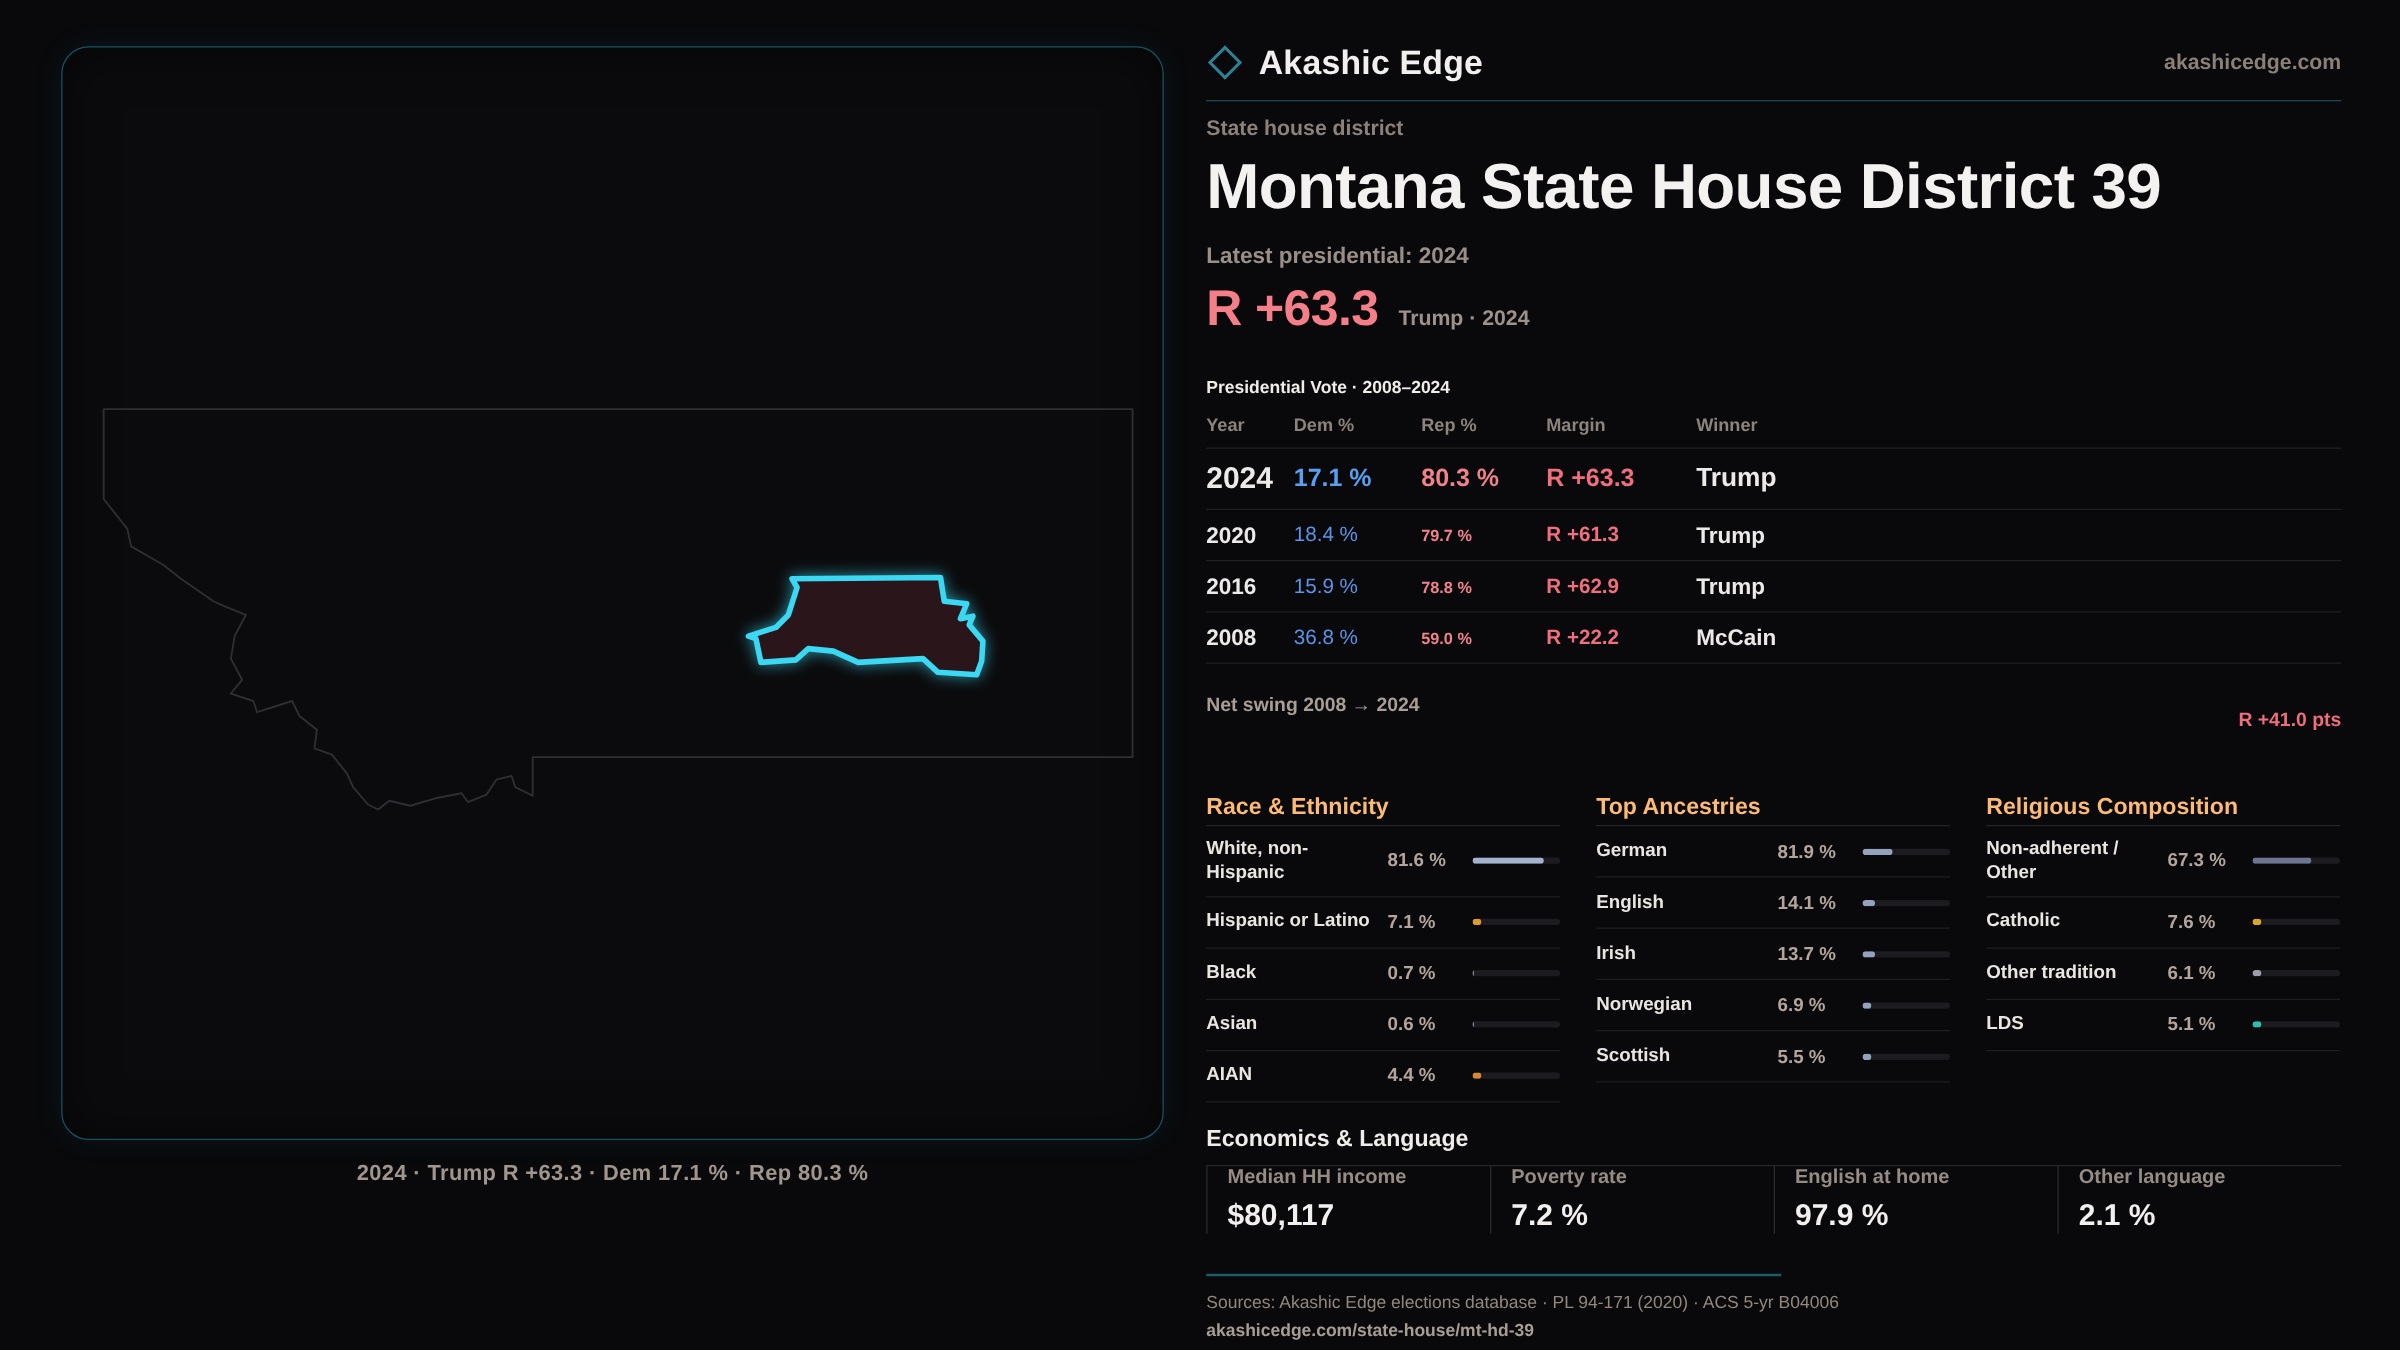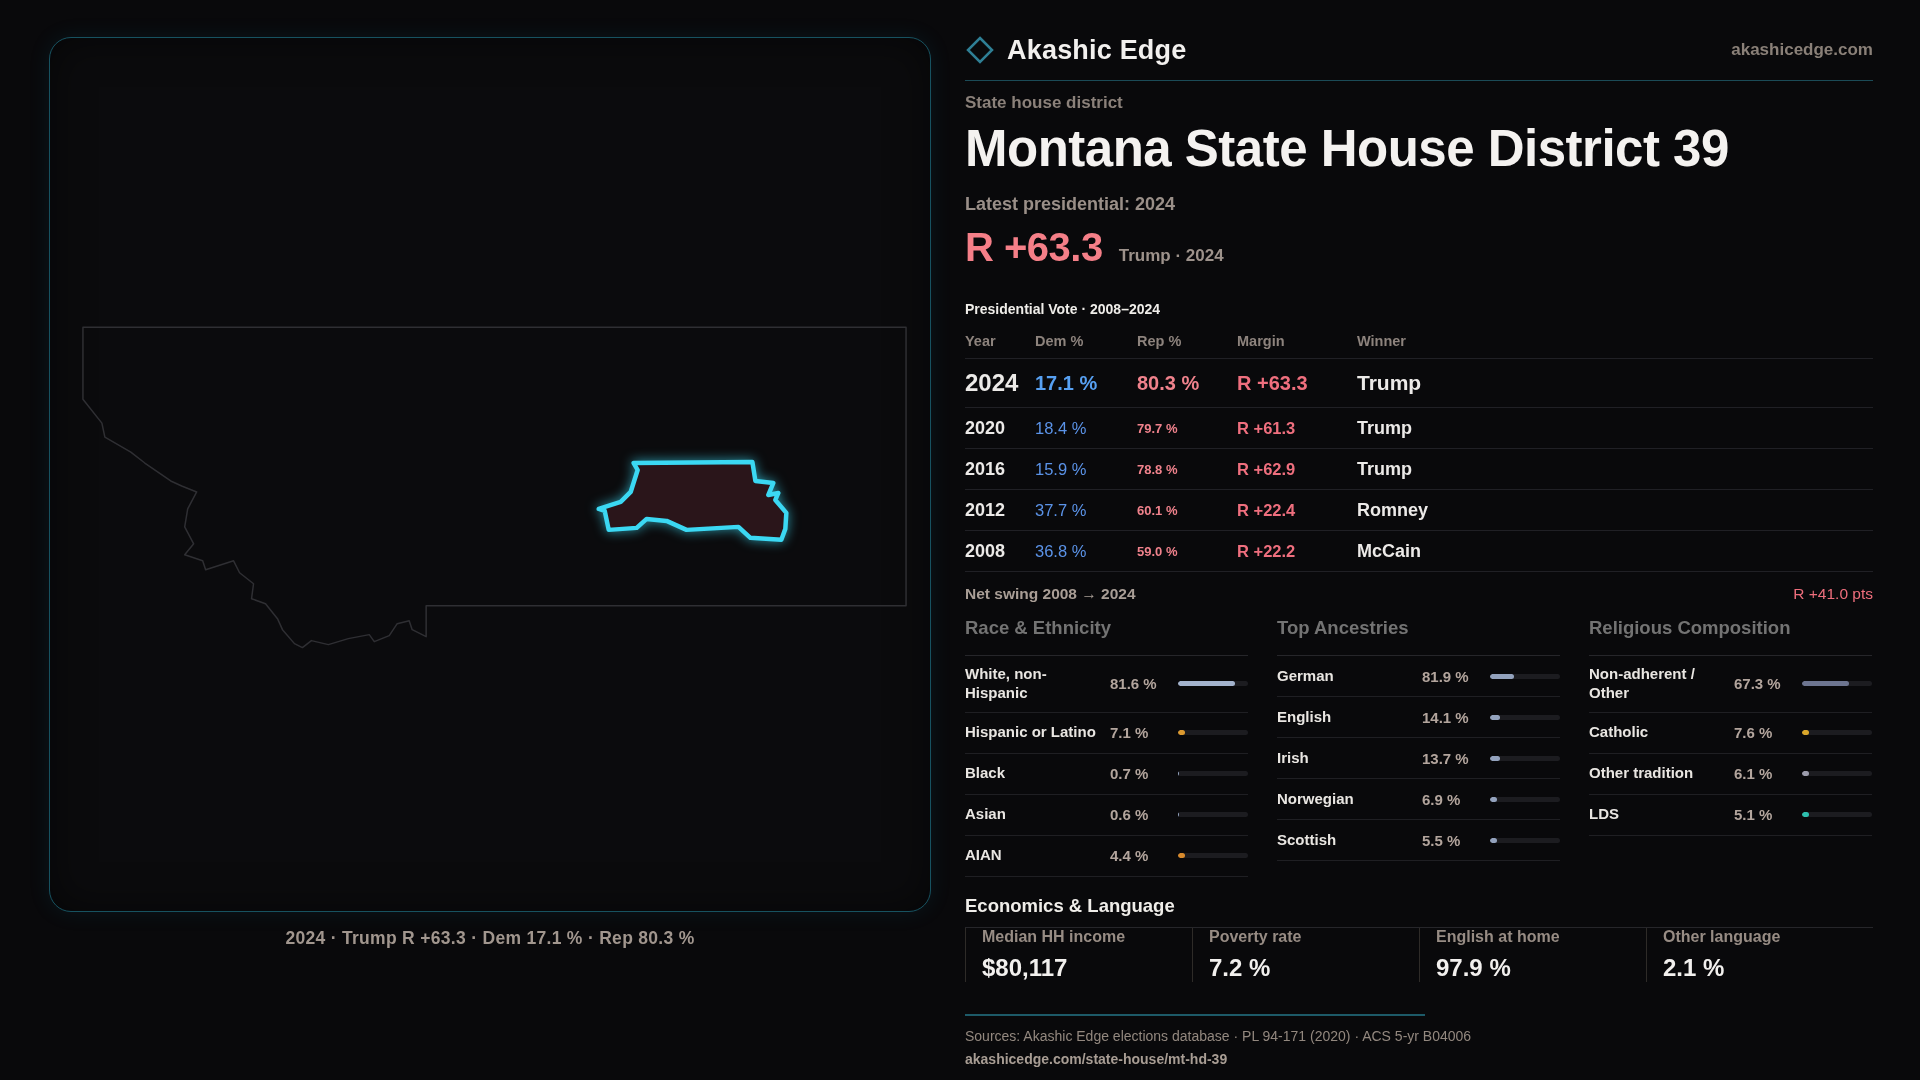--- a/index.html
+++ b/index.html
@@ -61,25 +61,25 @@
   .vote-row .cell.winner{ font-size:18px;   font-weight:700; color:#eceae8; }
   .vote-row.first { height:49px; }
   .vote-row.first .cell.year  { font-size:24px; font-weight:700; }
   .vote-row.first .cell.dem   { font-size:20px; font-weight:700; color:#57a0f2; }
   .vote-row.first .cell.rep   { font-size:20px; font-weight:700; }
   .vote-row.first .cell.margin{ font-size:20px; font-weight:700; }
   .vote-row.first .cell.winner{ font-size:21px; font-weight:700; }
 
   .netswing { display:flex; padding-top:13px; align-items:center; }
   .netswing-label { font-size:15.5px; font-weight:600; color:#a99e96; }
-  .netswing-value { margin-left:auto; font-size:15.5px; font-weight:400; color:#ee6e7c; }
+  .netswing-value { margin-left:auto; font-size:15.5px; font-weight:700; color:#ee6e7c;margin-top:24px; }
 
   .demo-columns { margin-top:14px; display:flex; gap:29px; }
   .demo-col { width:283px; flex:none; }
-  .sec-title { font-size:18.5px; font-weight:700; color:#737373; padding-bottom:16px; border-bottom:1px solid #26262a; }
+  .sec-title { font-size:18.5px; font-weight:700; color:#fdba74; padding-bottom:4px; border-bottom:1px solid #26262a;margin-top:34px; }
   .bar-row {
     display:grid; grid-template-columns:1fr 60px 70px; gap:8px; align-items:center;
     border-bottom:1px solid #1f1f23; padding:9px 0; min-height:41px;
   }
   .bar-label { font-size:15px; font-weight:600; color:#e9e6e2; line-height:1.25; }
   .bar-value { font-size:15px; font-weight:600; color:#b3a59d; }
   .bar-track { width:70px; height:5px; border-radius:3px; background:#1c1c20; position:relative; overflow:hidden; justify-self:end; }
   .bar-fill  { position:absolute; left:0; top:0; height:100%; border-radius:3px; }
 
   .econ { margin-top:18px; }
@@ -163,27 +163,20 @@
             <div class="cell winner">Trump</div>
           </div>
           <div class="vote-row">
             <div class="cell year">2016</div>
             <div class="cell dem">15.9 %</div>
             <div class="cell rep">78.8 %</div>
             <div class="cell margin">R +62.9</div>
             <div class="cell winner">Trump</div>
           </div>
           <div class="vote-row">
-            <div class="cell year">2012</div>
-            <div class="cell dem">37.7 %</div>
-            <div class="cell rep">60.1 %</div>
-            <div class="cell margin">R +22.4</div>
-            <div class="cell winner">Romney</div>
-          </div>
-          <div class="vote-row">
             <div class="cell year">2008</div>
             <div class="cell dem">36.8 %</div>
             <div class="cell rep">59.0 %</div>
             <div class="cell margin">R +22.2</div>
             <div class="cell winner">McCain</div>
           </div>
         </div>
     </div>
 
     <div class="netswing">

